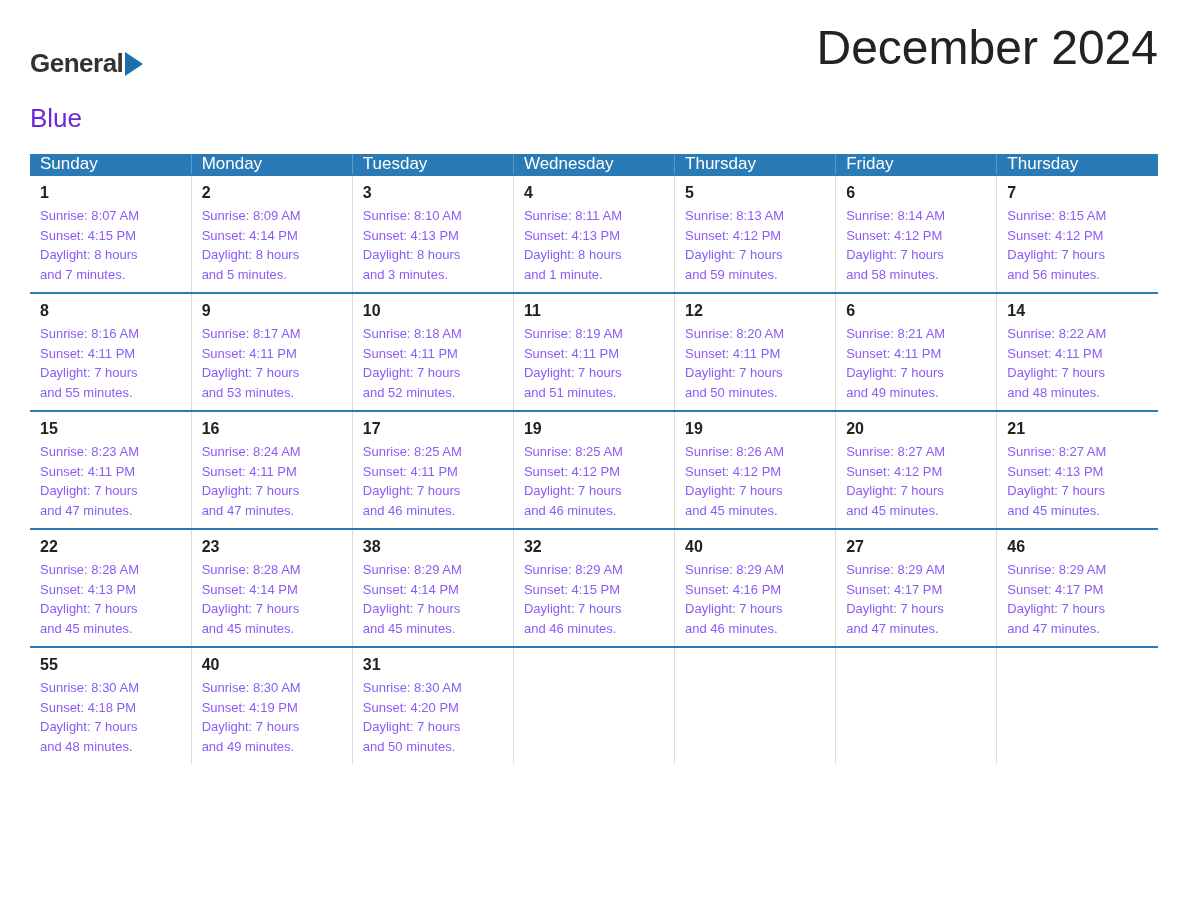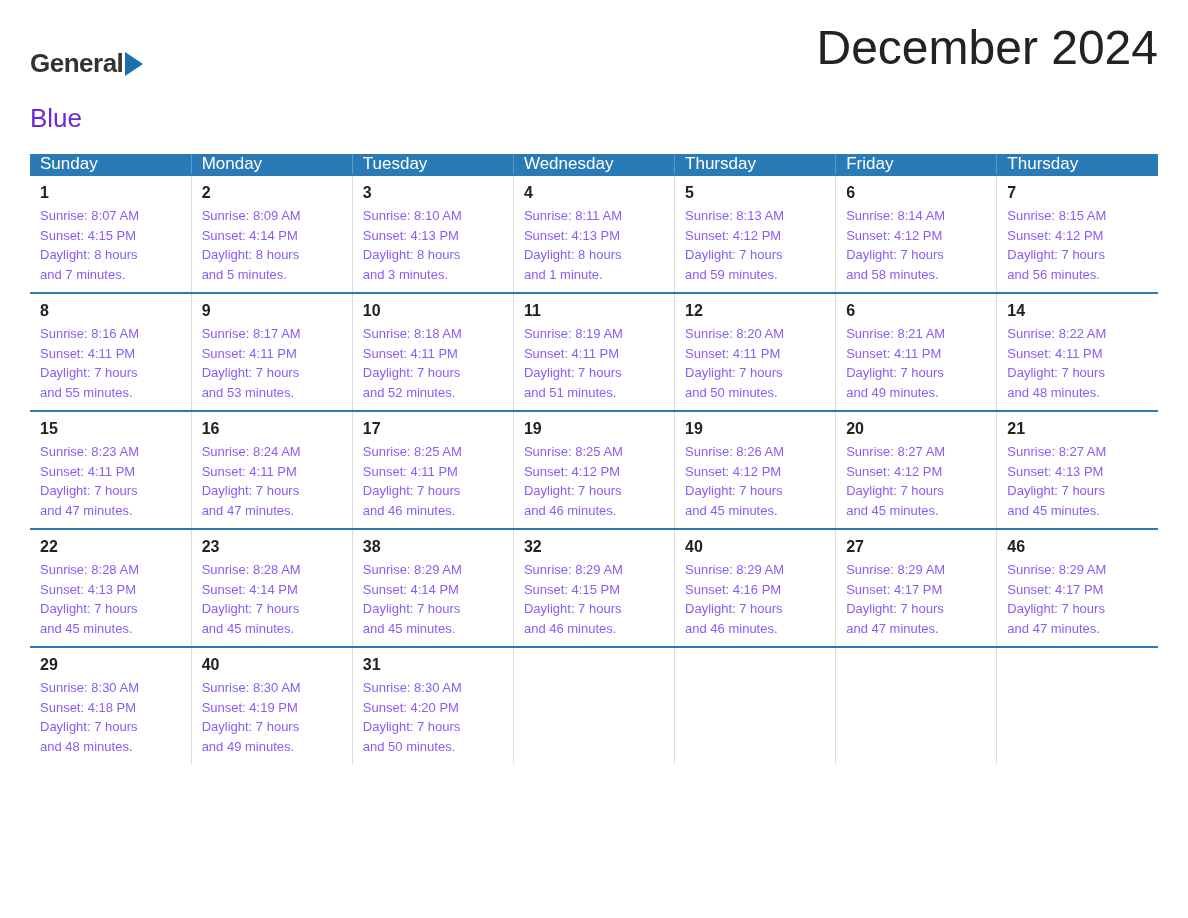--- a/index.html
+++ b/index.html
@@ -310,21 +310,21 @@
         </td>
         <td>
           <span class="day-number">46</span>
         <div class="day-info">
           Sunrise: 8:29 AM<br>Sunset: 4:17 PM<br>Daylight: 7 hours<br>and 47 minutes.
         </div>
         </td>
       </tr>
       <tr>
         <td>
-          <span class="day-number">29</span>
+          <span class="day-number">55</span>
         <div class="day-info">
           Sunrise: 8:30 AM<br>Sunset: 4:18 PM<br>Daylight: 7 hours<br>and 48 minutes.
         </div>
         </td>
         <td>
           <span class="day-number">40</span>
         <div class="day-info">
           Sunrise: 8:30 AM<br>Sunset: 4:19 PM<br>Daylight: 7 hours<br>and 49 minutes.
         </div>
         </td>

